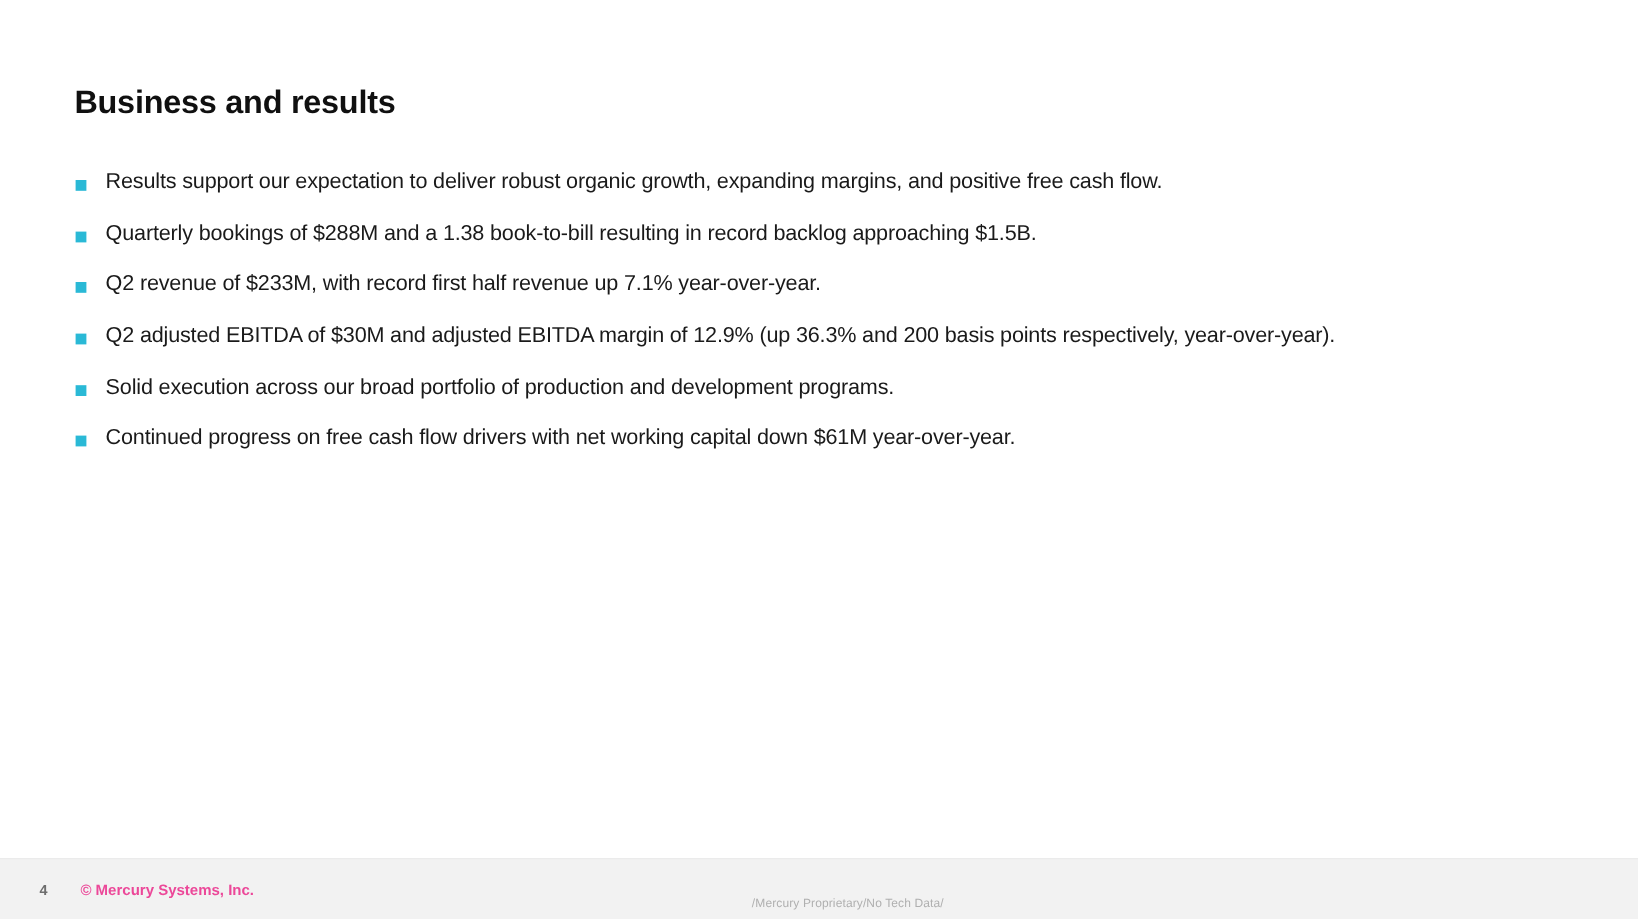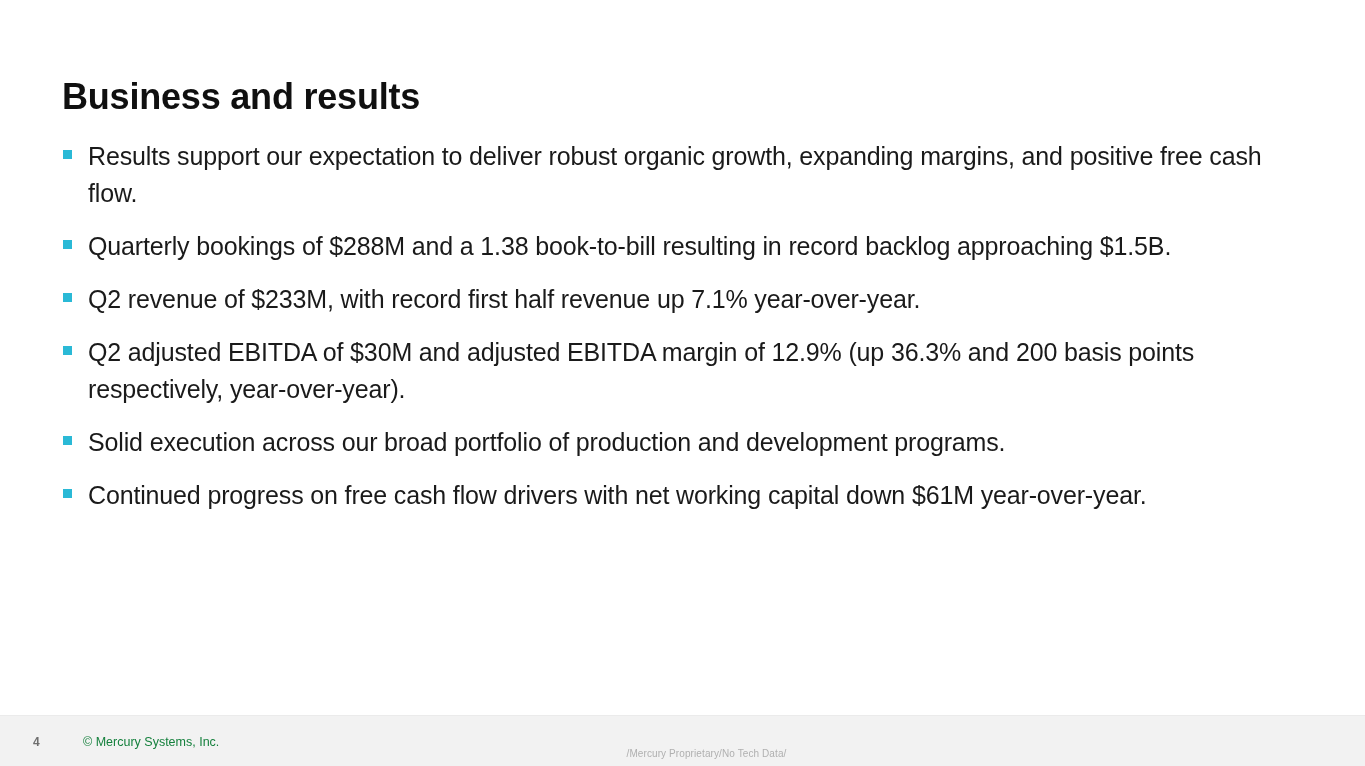--- a/index.html
+++ b/index.html
@@ -16,21 +16,21 @@
     height: 766px;
     background: #ffffff;
     overflow: hidden;
   }
 
   
   .slide-title {
     position: absolute;
     left: 62px;
     top: 52px;
-    font-size: 36px;
+    font-size: 27px;
     font-weight: bold;
     color: #101010;
     letter-spacing: -0.2px;
     line-height: 1.15;
     white-space: nowrap;
   }
 
   
   .body-list {
     position: absolute;
@@ -38,21 +38,21 @@
     top: 138px;
     width: 1250px;
     margin: 0;
     padding: 0;
     list-style: none;
   }
   .bullet-item {
     position: relative;
     padding-left: 26px;
     margin-bottom: 16px;
-    font-size: 25px;
+    font-size: 18px;
     line-height: 1.48;
     color: #1a1a1a;
     letter-spacing: -0.15px;
   }
   .bullet-item:last-child {
     margin-bottom: 3px;
   }
   .bullet-marker {
     position: absolute;
     left: 1px;
@@ -82,23 +82,22 @@
     top: 735px;
     font-size: 12px;
     font-weight: bold;
     color: #6e6e6e;
   }
   .footer-copyright {
     position: absolute;
     left: 67px;
     top: 735px;
     font-size: 12.5px;
-    color: #15803d;
-    font-weight: normal;
-    margin-left: 16px;
+    color: #ec4899;
+    font-weight: bold;
   }
   .footer-classification {
     position: absolute;
     left: 0;
     right: 0;
     top: 748px;
     text-align: center;
     font-size: 10px;
     color: #b0b0b0;
     letter-spacing: 0.1px;

